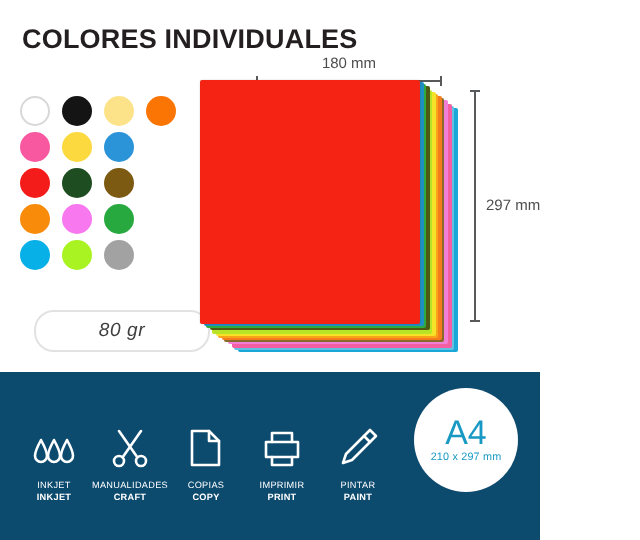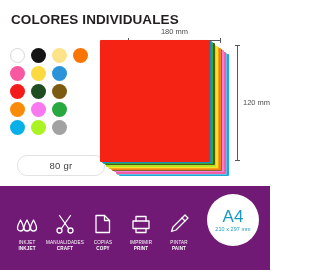--- a/index.html
+++ b/index.html
@@ -27,21 +27,21 @@
   .swatch-row{display:flex;gap:6px;margin-bottom:3px;height:15px;}
   .swatch{width:15px;height:15px;border-radius:50%;flex:0 0 auto;box-sizing:border-box;}
   .swatch.outlined{border:1px solid #d8d8d8;}
 
   
   .weight-badge{
     position:absolute;left:17px;top:155px;
     width:86px;height:19px;border-radius:10px;
     background:#ffffff;border:1px solid #e2e2e2;
     display:flex;align-items:center;justify-content:center;
-    font-size:9.5px;color:#3f3f3f;letter-spacing:.3px;
+    font-size:9.5px;color:#3f3f3f;letter-spacing:.3px;font-style:italic;
   }
 
   
   .stack{position:absolute;left:100px;top:40px;width:125px;height:145px;}
   .sheet{position:absolute;border-radius:1px;}
   .sheet.top{box-shadow:0 0 1px rgba(0,0,0,.18);}
 
   
   .dim-top{position:absolute;left:128px;top:40px;width:93px;height:1px;background:#58595b;}
   .dim-top:before,.dim-top:after{
@@ -59,21 +59,21 @@
   }
   .dim-right:top{}
   .dim-right:before{top:0;}
   .dim-right:after{bottom:0;}
   .dim-right-label{
     position:absolute;left:243px;top:99px;
     font-size:7.5px;color:#4d4d4f;line-height:1;white-space:nowrap;
   }
 
   
-  .band{position:absolute;left:0;bottom:0;width:270px;height:84px;background:#701a75;}
+  .band{position:absolute;left:0;bottom:0;width:270px;height:84px;background:#0c4a6e;}
   .features{
     position:absolute;left:8px;bottom:18px;width:190px;
     display:flex;justify-content:space-between;align-items:flex-end;
   }
   .feature{display:flex;flex-direction:column;align-items:center;width:38px;}
   .feature .glyph{height:26px;display:flex;align-items:flex-end;justify-content:center;margin-bottom:5px;}
   .feature .lbl-es{font-size:4.6px;color:#ffffff;letter-spacing:.15px;line-height:1.25;white-space:nowrap;}
   .feature .lbl-en{font-size:4.6px;color:#ffffff;font-weight:bold;letter-spacing:.15px;line-height:1.35;white-space:nowrap;}
 
   .a4-badge{
@@ -132,21 +132,21 @@
       <div class="sheet" style="left: 6.2px; top: 4.6px; width: 110px; height: 122px; background: rgb(185, 227, 38); z-index: 9;"></div>
       <div class="sheet" style="left: 4.65px; top: 3.45px; width: 110px; height: 122px; background: rgb(78, 90, 20); z-index: 10;"></div>
       <div class="sheet" style="left: 3.1px; top: 2.3px; width: 110px; height: 122px; background: rgb(47, 170, 62); z-index: 11;"></div>
       <div class="sheet" style="left: 1.55px; top: 1.15px; width: 110px; height: 122px; background: rgb(31, 143, 196); z-index: 12;"></div>
       <div class="sheet top" style="left: 0px; top: 0px; width: 110px; height: 122px; background: rgb(244, 35, 20); z-index: 13;"></div>
     </div>
 
   <div class="dim-top"></div>
   <div class="dim-top-label">180 mm</div>
   <div class="dim-right"></div>
-  <div class="dim-right-label">120 mm</div>
+  <div class="dim-right-label">297 mm</div>
 
   <div class="weight-badge">80 gr</div>
 
   <div class="band">
     <div class="features" id="feature-list">
         <div class="feature">
           <div class="glyph">
             <svg width="22" height="20" viewBox="0 0 44 40" fill="none" stroke="#ffffff" stroke-width="2.6" stroke-linejoin="round" stroke-linecap="round">
               <path d="M9 32c-3.3 0-6-2.8-6-6.2C3 21 9 10 9 10s6 11 6 15.8C15 29.2 12.3 32 9 32z"></path>
               <path d="M22 32c-3.3 0-6-2.8-6-6.2C16 21 22 10 22 10s6 11 6 15.8C28 29.2 25.3 32 22 32z"></path>

